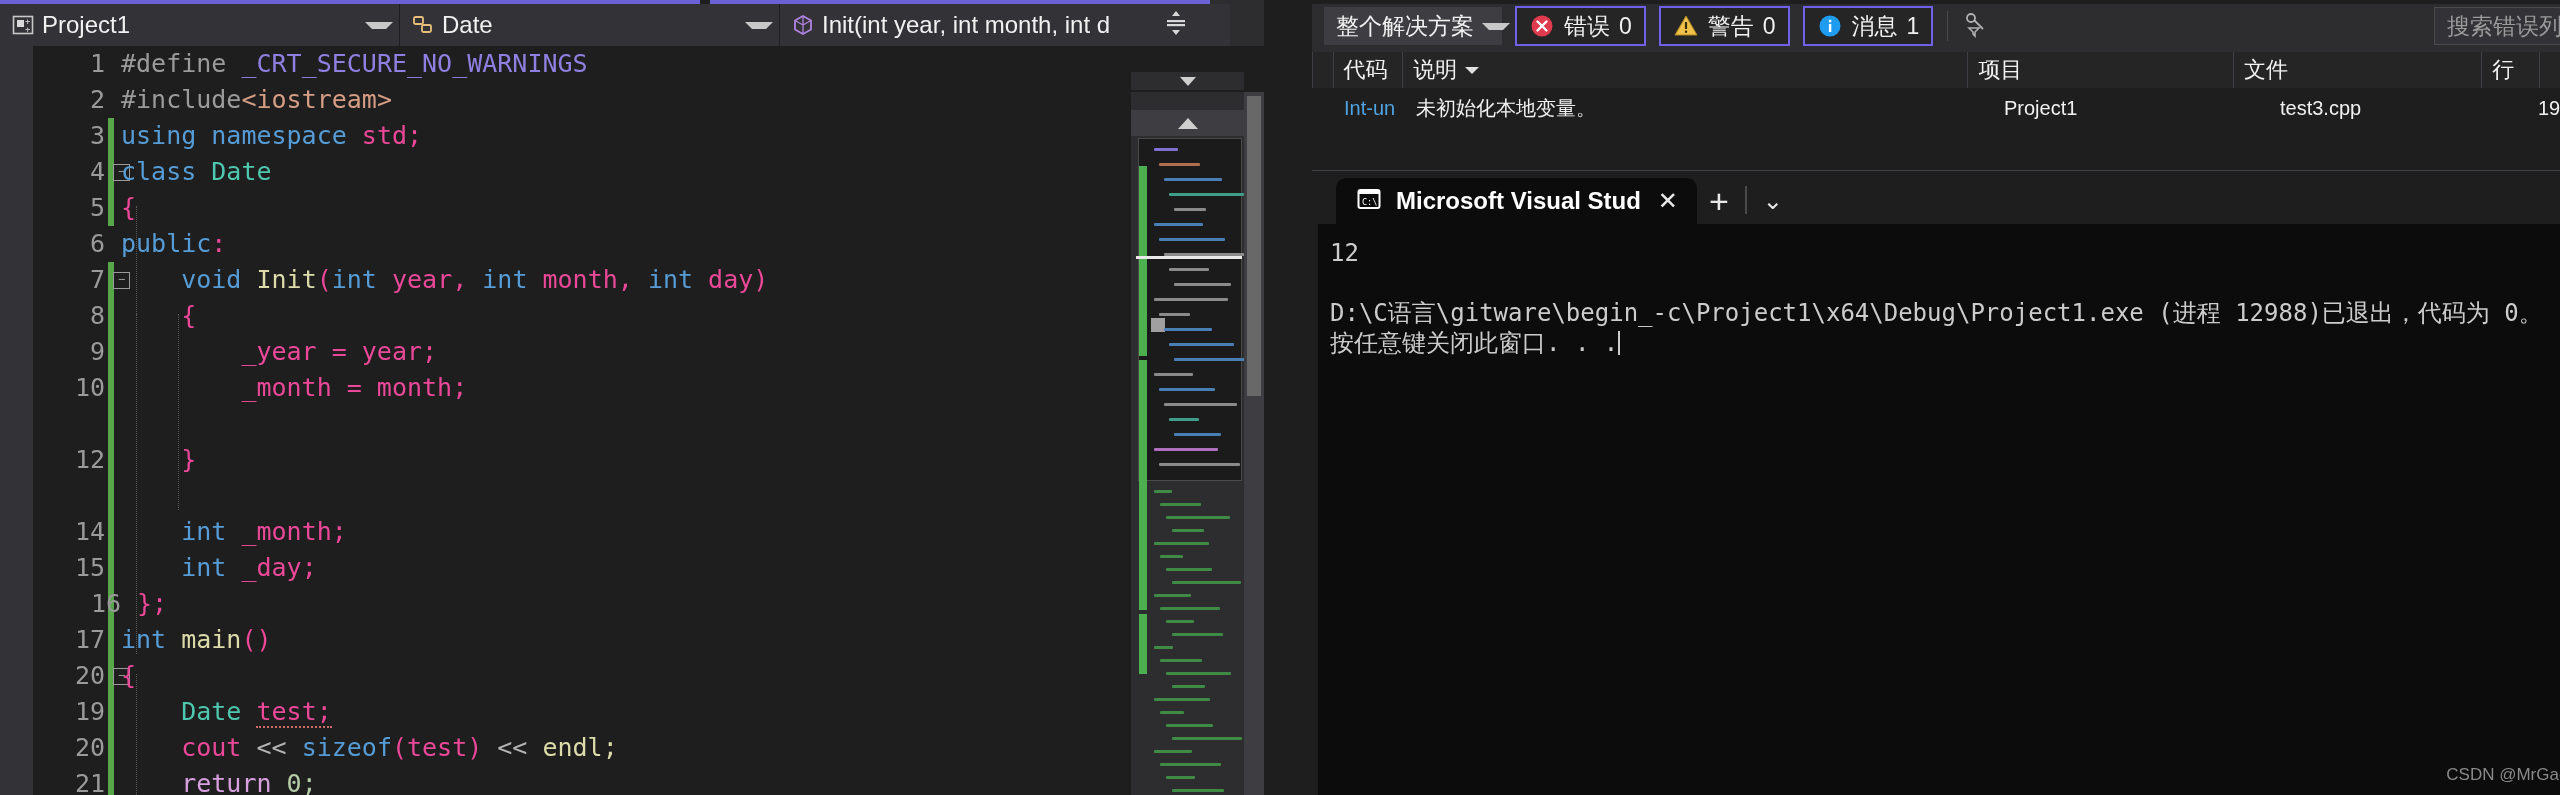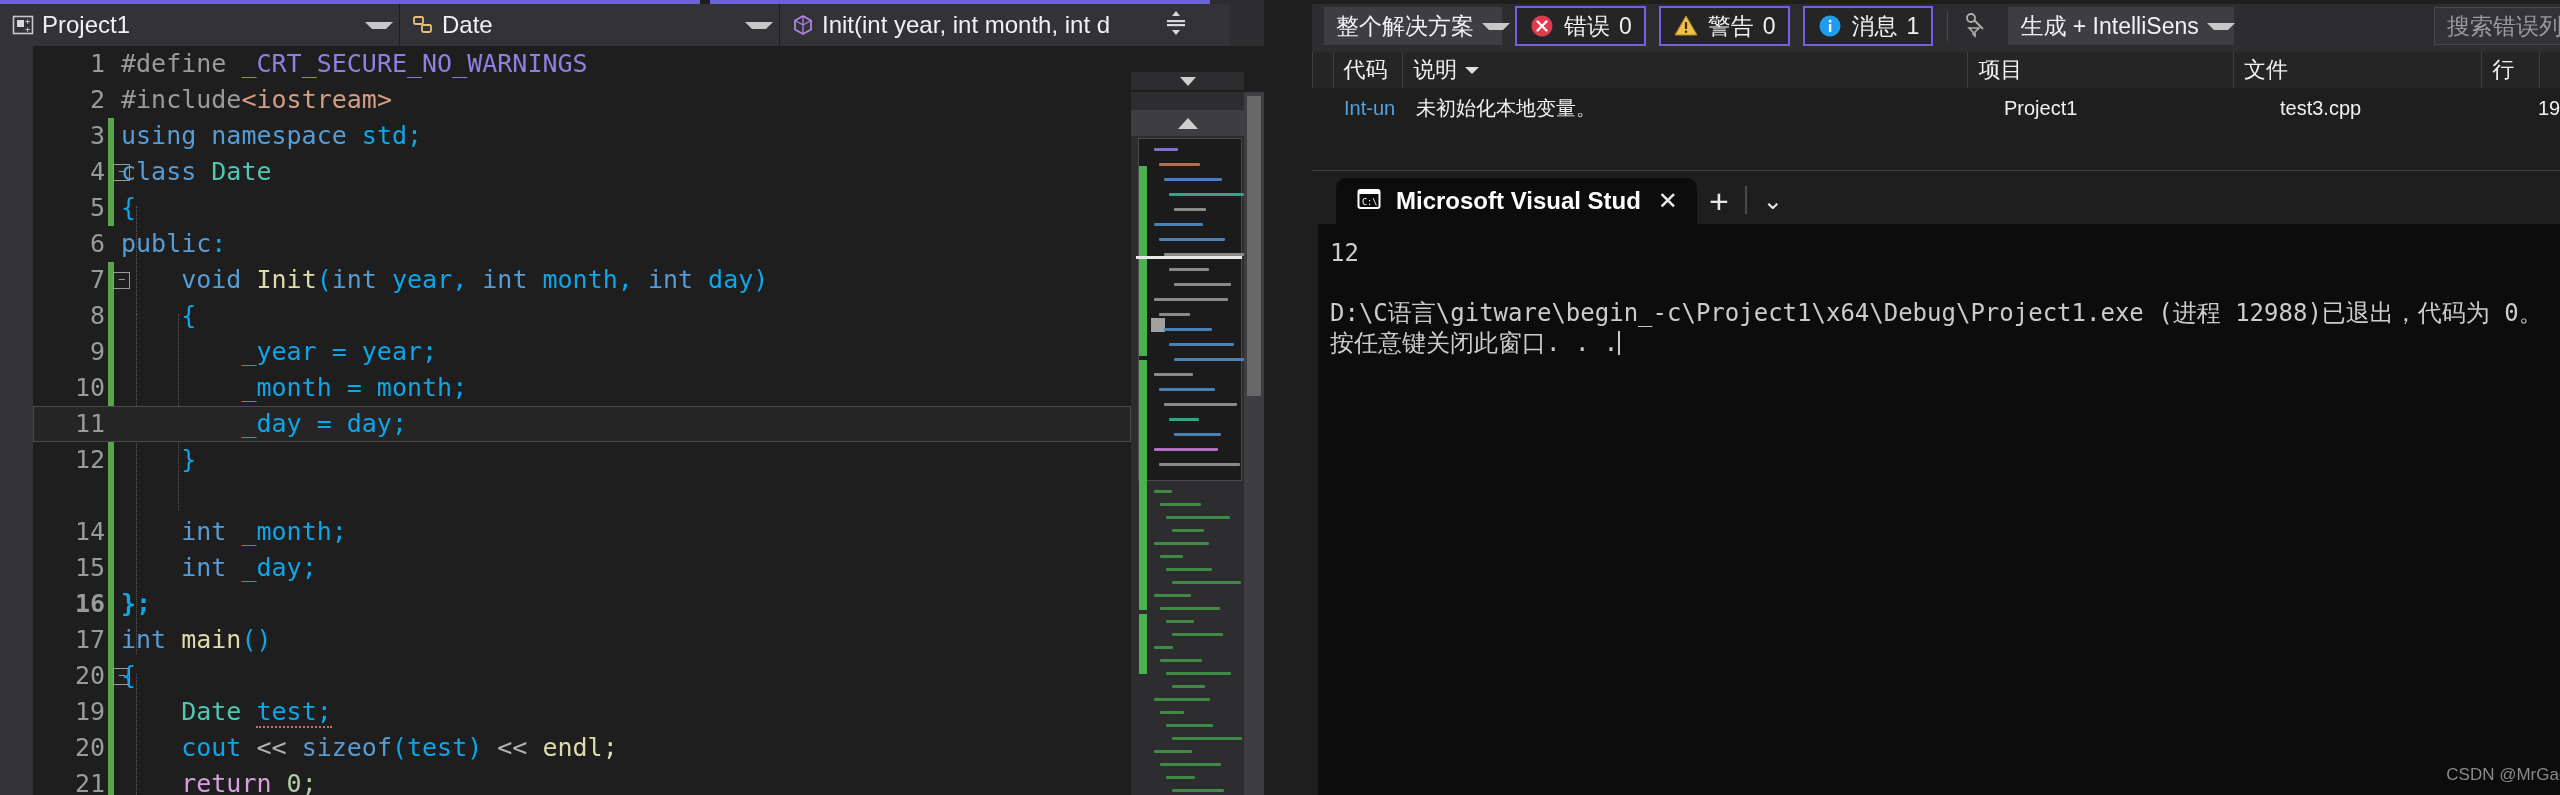--- a/index.html
+++ b/index.html
@@ -50,21 +50,21 @@
 
   .guide{position:absolute;width:0;border-left:1px dotted #5a5a5a;}
 
   
   .k{color:#569cd6;}     
   .pp{color:#9b9b9b;}    
   .mac{color:#8f7fe0;}   
   .str{color:#d69d85;}   
   .typ{color:#4ec9b0;}   
   .fn{color:#dcdcaa;}    
-  .pl{color:#0ea5e9;margin-top:16px;}    
+  .pl{color:#ec4899;margin-top:16px;}    
   .op{color:#b4b4b4;}
   .ctl{color:#d8a0df;}   
   .num{color:#b5cea8;}
   .err-squig{border-bottom:2px dotted #d16969;}
 
   
   .minimap{position:absolute;left:1131px;top:46px;width:113px;height:749px;background:#2d2d30;}
   .mm-upbtn{position:absolute;left:0;top:18px;width:113px;height:26px;background:#3e3e42;
             display:flex;align-items:center;justify-content:center;}
   .mm-downbtn{position:absolute;left:0;top:-20px;width:113px;height:18px;background:#2d2d30;
@@ -221,25 +221,24 @@
       <div class="cline" style="position: absolute; left: 0px; top: 0px; width: 1098px;"><span class="ln">1</span><span class="txt"><span class="pp">#define </span><span class="mac">_CRT_SECURE_NO_WARNINGS</span></span></div>
           <div class="cline" style="position: absolute; left: 0px; top: 36px; width: 1098px;"><span class="ln">2</span><span class="txt"><span class="pp">#include</span><span class="str">&lt;iostream&gt;</span></span></div>
           <div class="cline" style="position: absolute; left: 0px; top: 72px; width: 1098px;"><span class="ln">3</span><span class="txt"><span class="k">using namespace </span><span class="pl">std;</span></span></div>
           <div class="cline" style="position: absolute; left: 0px; top: 108px; width: 1098px;"><span class="ln">4</span><span class="txt"><span class="k">class </span><span class="typ">Date</span></span></div>
           <div class="cline" style="position: absolute; left: 0px; top: 144px; width: 1098px;"><span class="ln">5</span><span class="txt"><span class="pl">{</span></span></div>
           <div class="cline" style="position: absolute; left: 0px; top: 180px; width: 1098px;"><span class="ln">6</span><span class="txt"><span class="k">public</span><span class="pl">:</span></span></div>
           <div class="cline" style="position: absolute; left: 0px; top: 216px; width: 1098px;"><span class="ln">7</span><span class="txt"><span class="pl">    </span><span class="k">void </span><span class="fn">Init</span><span class="pl">(</span><span class="k">int </span><span class="pl">year, </span><span class="k">int </span><span class="pl">month, </span><span class="k">int </span><span class="pl">day)</span></span></div>
           <div class="cline" style="position: absolute; left: 0px; top: 252px; width: 1098px;"><span class="ln">8</span><span class="txt"><span class="pl">    {</span></span></div>
           <div class="cline" style="position: absolute; left: 0px; top: 288px; width: 1098px;"><span class="ln">9</span><span class="txt"><span class="pl">        _year = year;</span></span></div>
           <div class="cline" style="position: absolute; left: 0px; top: 324px; width: 1098px;"><span class="ln">10</span><span class="txt"><span class="pl">        _month = month;</span></span></div>
-          <div class="cline current" style="position: absolute; left: 0px; top: 360px; width: 1098px;"><span class="ln">11</span><span class="txt"><span class="pl">        _day = day;</span></span></div>
           <div class="cline" style="position: absolute; left: 0px; top: 396px; width: 1098px;"><span class="ln">12</span><span class="txt"><span class="pl">    }</span></span></div>
           <div class="cline" style="position: absolute; left: 0px; top: 468px; width: 1098px;"><span class="ln">14</span><span class="txt"><span class="pl">    </span><span class="k">int </span><span class="pl">_month;</span></span></div>
           <div class="cline" style="position: absolute; left: 0px; top: 504px; width: 1098px;"><span class="ln">15</span><span class="txt"><span class="pl">    </span><span class="k">int </span><span class="pl">_day;</span></span></div>
-          <div class="cline" style="position: absolute; left: 0px; top: 540px; width: 886px; font-weight: bold;"><span class="ln">16</span><span class="txt"><span class="pl">};</span></span></div>
+          <div class="cline" style="position: absolute; left: 16px; top: 540px; width: 886px;"><span class="ln">16</span><span class="txt"><span class="pl">};</span></span></div>
           <div class="cline" style="position: absolute; left: 0px; top: 576px; width: 1098px;"><span class="ln">17</span><span class="txt"><span class="k">int </span><span class="fn">main</span><span class="pl">()</span></span></div>
           <div class="cline" style="position: absolute; left: 0px; top: 612px; width: 1098px;"><span class="ln">20</span><span class="txt"><span class="pl">{</span></span></div>
           <div class="cline" style="position: absolute; left: 0px; top: 648px; width: 1098px;"><span class="ln">19</span><span class="txt"><span class="pl">    </span><span class="typ">Date </span><span class="pl err-squig">test;</span></span></div>
           <div class="cline" style="position: absolute; left: 0px; top: 684px; width: 1098px;"><span class="ln">20</span><span class="txt"><span class="pl">    cout </span><span class="op">&lt;&lt; </span><span class="k">sizeof</span><span class="pl">(test) </span><span class="op">&lt;&lt; </span><span class="fn">endl;</span></span></div>
           <div class="cline" style="position: absolute; left: 0px; top: 720px; width: 1098px;"><span class="ln">21</span><span class="txt"><span class="pl">    </span><span class="ctl">return </span><span class="num">0;</span></span></div>
         </div>
 
       <div class="minimap">
         <div class="mm-downbtn">
           <svg width="22" height="14" viewBox="0 0 22 14">
@@ -363,24 +362,20 @@
       <div class="filter-ico">
         <span>
           <svg width="28" height="28" viewBox="0 0 28 28">
             <circle cx="8" cy="8" r="4" fill="none" stroke="#b0b0b0" stroke-width="1.8"></circle>
             <path d="M11 10 L20 19" stroke="#b0b0b0" stroke-width="1.8"></path>
             <path d="M6 18 L16 18 L12 22 L12 26 L10 24 L10 22 Z" fill="none" stroke="#b0b0b0" stroke-width="1.6"></path>
           </svg>
         </span>
       </div>
 
-      <div class="el-combo" id="el-build">
-        <span class="lbl">生成 + IntelliSens</span>
-        <span class="caret"></span>
-      </div>
 
       <div class="el-search">
         <span class="ph">搜索错误列表</span>
 
       </div>
 
       <div class="el-win-btn">
         <span>
           <svg width="24" height="20" viewBox="0 0 24 20">
             <rect x="4" y="4" width="16" height="12" fill="none" stroke="#d8d8d8" stroke-width="1.8"></rect>

